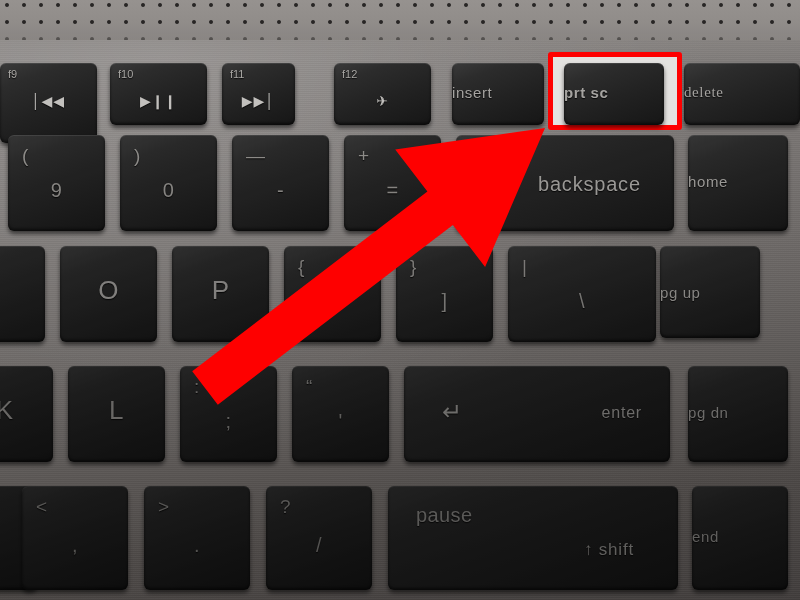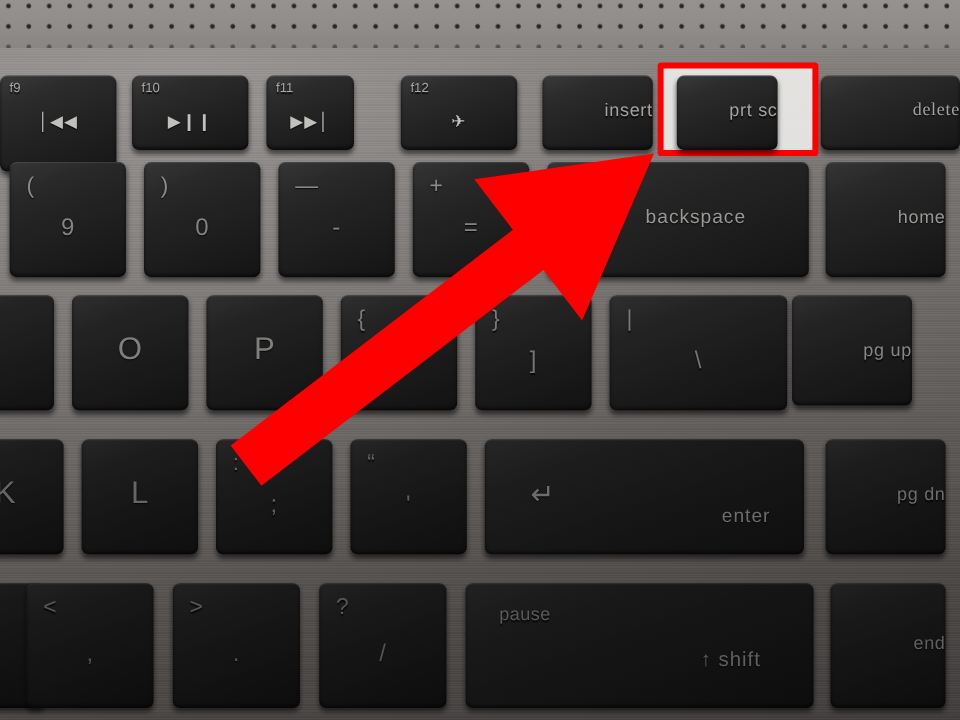--- a/index.html
+++ b/index.html
@@ -93,21 +93,21 @@
   .fn-glyph {
     left: 0; right: 0;
     text-align: center;
     font-size: 14px;
     color: #c2c0bd;
     letter-spacing: 1px;
   }
   
   .word {
     left: 0; right: 0;
-    text-align: right;
+    text-align: left;
     font-size: 15px;
     color: #a5a3a0;
     letter-spacing: 0.6px;
   }
   
   .sym-top {
     left: 14px; top: 10px;
     font-size: 19px;
     font-weight: 300;
     color: #97part;
@@ -182,21 +182,21 @@
       <div class="key row-num" style="left: 232px; top: 135px; width: 97px; height: 96px;">
         <span class="lbl sym-top">—</span>
         <span class="lbl sym-bot" style="top: 44.16px;">-</span>
       </div>
       <div class="key row-num" style="left: 344px; top: 135px; width: 97px; height: 96px;">
         <span class="lbl sym-top">+</span>
         <span class="lbl sym-bot" style="top: 44.16px;">=</span>
       </div>
       <div class="key row-num" style="left: 456px; top: 135px; width: 218px; height: 96px;">
         <span class="lbl lbl" style="left: 46px; top: 34px; font-size: 19px; color: rgb(165, 163, 160);">←</span>
-        <span class="lbl lbl" style="left: 82px; top: 38px; font-size: 16px; color: rgb(165, 163, 160); letter-spacing: 0.8px;">backspace</span>
+        <span class="lbl lbl" style="left: 82px; top: 38px; font-size: 20px; color: rgb(165, 163, 160); letter-spacing: 0.8px;">backspace</span>
       </div>
       <div class="key row-num" style="left: 688px; top: 135px; width: 100px; height: 96px;">
         <span class="lbl word" style="top: 38px;">home</span>
       </div>
       <div class="key row-qwe" style="left: -52px; top: 246px; width: 97px; height: 96px;"></div>
       <div class="key row-qwe" style="left: 60px; top: 246px; width: 97px; height: 96px;">
         <span class="lbl glyph-main" style="top: 29px;">O</span>
       </div>
       <div class="key row-qwe" style="left: 172px; top: 246px; width: 97px; height: 96px;">
         <span class="lbl glyph-main" style="top: 29px;">P</span>
@@ -225,50 +225,50 @@
       <div class="key row-asd" style="left: 180px; top: 366px; width: 97px; height: 96px;">
         <span class="lbl sym-top">:</span>
         <span class="lbl sym-bot" style="top: 44.16px;">;</span>
       </div>
       <div class="key row-asd" style="left: 292px; top: 366px; width: 97px; height: 96px;">
         <span class="lbl sym-top">“</span>
         <span class="lbl sym-bot" style="top: 44.16px;">'</span>
       </div>
       <div class="key row-asd" style="left: 404px; top: 366px; width: 266px; height: 96px;">
         <span class="lbl lbl" style="left: 38px; top: 32px; font-size: 24px; color: rgb(165, 163, 160);">↵</span>
-        <span class="lbl lbl" style="right: 28px; top: 38px; font-size: 16px; color: rgb(165, 163, 160); letter-spacing: 0.8px; left: auto; margin-top: 18px;">enter</span>
+        <span class="lbl lbl" style="right: 28px; top: 38px; font-size: 16px; color: rgb(165, 163, 160); letter-spacing: 0.8px; left: auto;">enter</span>
       </div>
       <div class="key row-asd" style="left: 688px; top: 366px; width: 100px; height: 96px;">
         <span class="lbl word" style="top: 38px;">pg dn</span>
       </div>
       <div class="key row-zxc" style="left: -60px; top: 486px; width: 97px; height: 104px;"></div>
       <div class="key row-zxc" style="left: 22px; top: 486px; width: 106px; height: 104px;">
         <span class="lbl sym-top">&lt;</span>
         <span class="lbl sym-bot" style="top: 47.84px;">,</span>
       </div>
       <div class="key row-zxc" style="left: 144px; top: 486px; width: 106px; height: 104px;">
         <span class="lbl sym-top">&gt;</span>
         <span class="lbl sym-bot" style="top: 47.84px;">.</span>
       </div>
       <div class="key row-zxc" style="left: 266px; top: 486px; width: 106px; height: 104px;">
         <span class="lbl sym-top">?</span>
         <span class="lbl sym-bot" style="top: 47.84px;">/</span>
       </div>
       <div class="key row-zxc" style="left: 388px; top: 486px; width: 290px; height: 104px;">
-        <span class="lbl lbl" style="left: 28px; top: 18px; font-size: 15px; color: rgb(155, 153, 150);">pause</span>
+        <span class="lbl lbl" style="left: 28px; top: 18px; font-size: 20px; color: rgb(155, 153, 150);">pause</span>
         <span class="lbl lbl" style="left: auto; right: 44px; top: 54px; font-size: 17px; color: rgb(165, 163, 160); letter-spacing: 0.8px;">↑ shift</span>
       </div>
       <div class="key row-zxc" style="left: 692px; top: 486px; width: 96px; height: 104px;">
         <span class="lbl word" style="top: 42px;">end</span>
       </div>
     </div>
 
   <div id="highlight-box"></div>
   <div id="keys-top" style="position: absolute; inset: 0px;">
-      <div class="key row-fn" style="left: 564px; top: 63px; width: 84px; height: 62px;">
+      <div class="key row-fn" style="left: 564px; top: 63px; width: 100px; height: 62px; font-weight: bold;">
         <span class="lbl word" style="top: 21px;">prt sc</span>
       </div>
     </div>
 
   <svg id="arrow-layer" width="800" height="600" viewBox="0 0 800 600">
     <polygon id="arrow-shape" fill="#fe0000" points="217.8,404.7 452.9,224.9 485.1,267.0 545.0,128.0 395.2,149.4 427.4,191.5 192.2,371.3"></polygon>
   </svg>
 
 </div>
 

